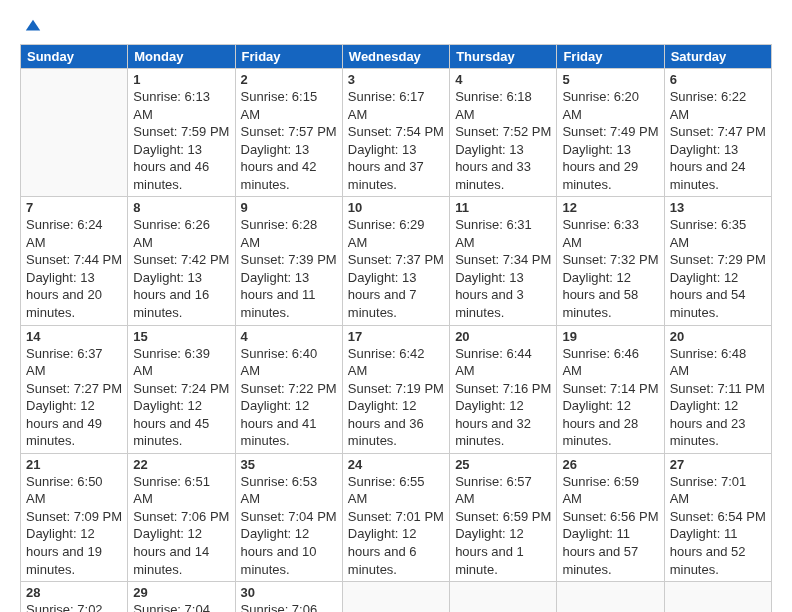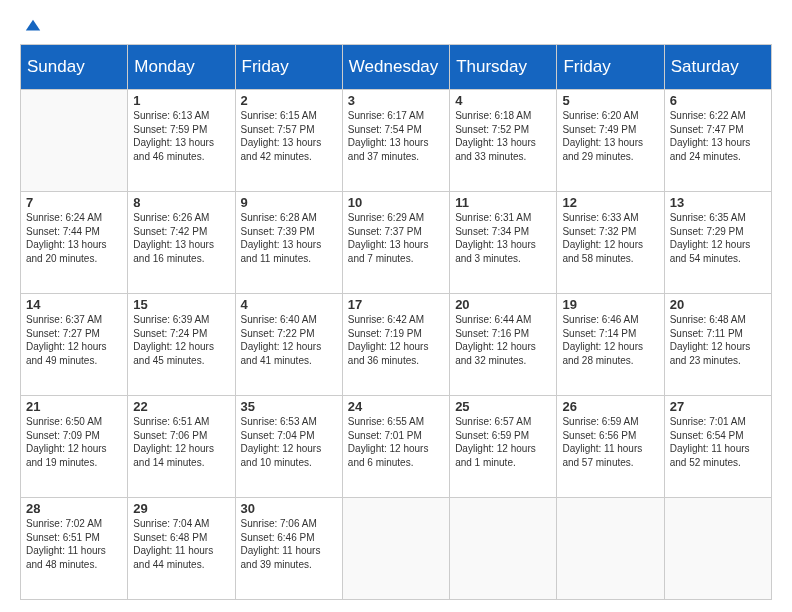--- a/index.html
+++ b/index.html
@@ -64,42 +64,42 @@
     .calendar {
       border-collapse: collapse;
       width: 100%;
       flex: 1;
       table-layout: fixed;
     }
     .calendar th {
       background-color: #1565c0;
       color: #fff;
       text-align: left;
-      padding: 12px 6px;
-      font-size: 17px;
-      font-weight: normal;
+      padding: 4px 6px;
+      font-size: 13px;
+      font-weight: bold;
       border: 1px solid #ccc;
     }
     .calendar td {
       border: 1px solid #ccc;
       vertical-align: top;
       padding: 3px 5px;
       font-size: 10px;
       color: #333;
       height: 82px;
     }
     .day-number {
       font-size: 13px;
       font-weight: bold;
       color: #333;
       display: block;
       margin-bottom: 1px;
     }
     .day-info {
-      font-size: 10px;
+      font-size: 13px;
       color: #333;
       line-height: 1.35;
     }
     .empty-cell {
       background: #f9f9f9;
     }
   </style>
 </head>
 <body>
 

